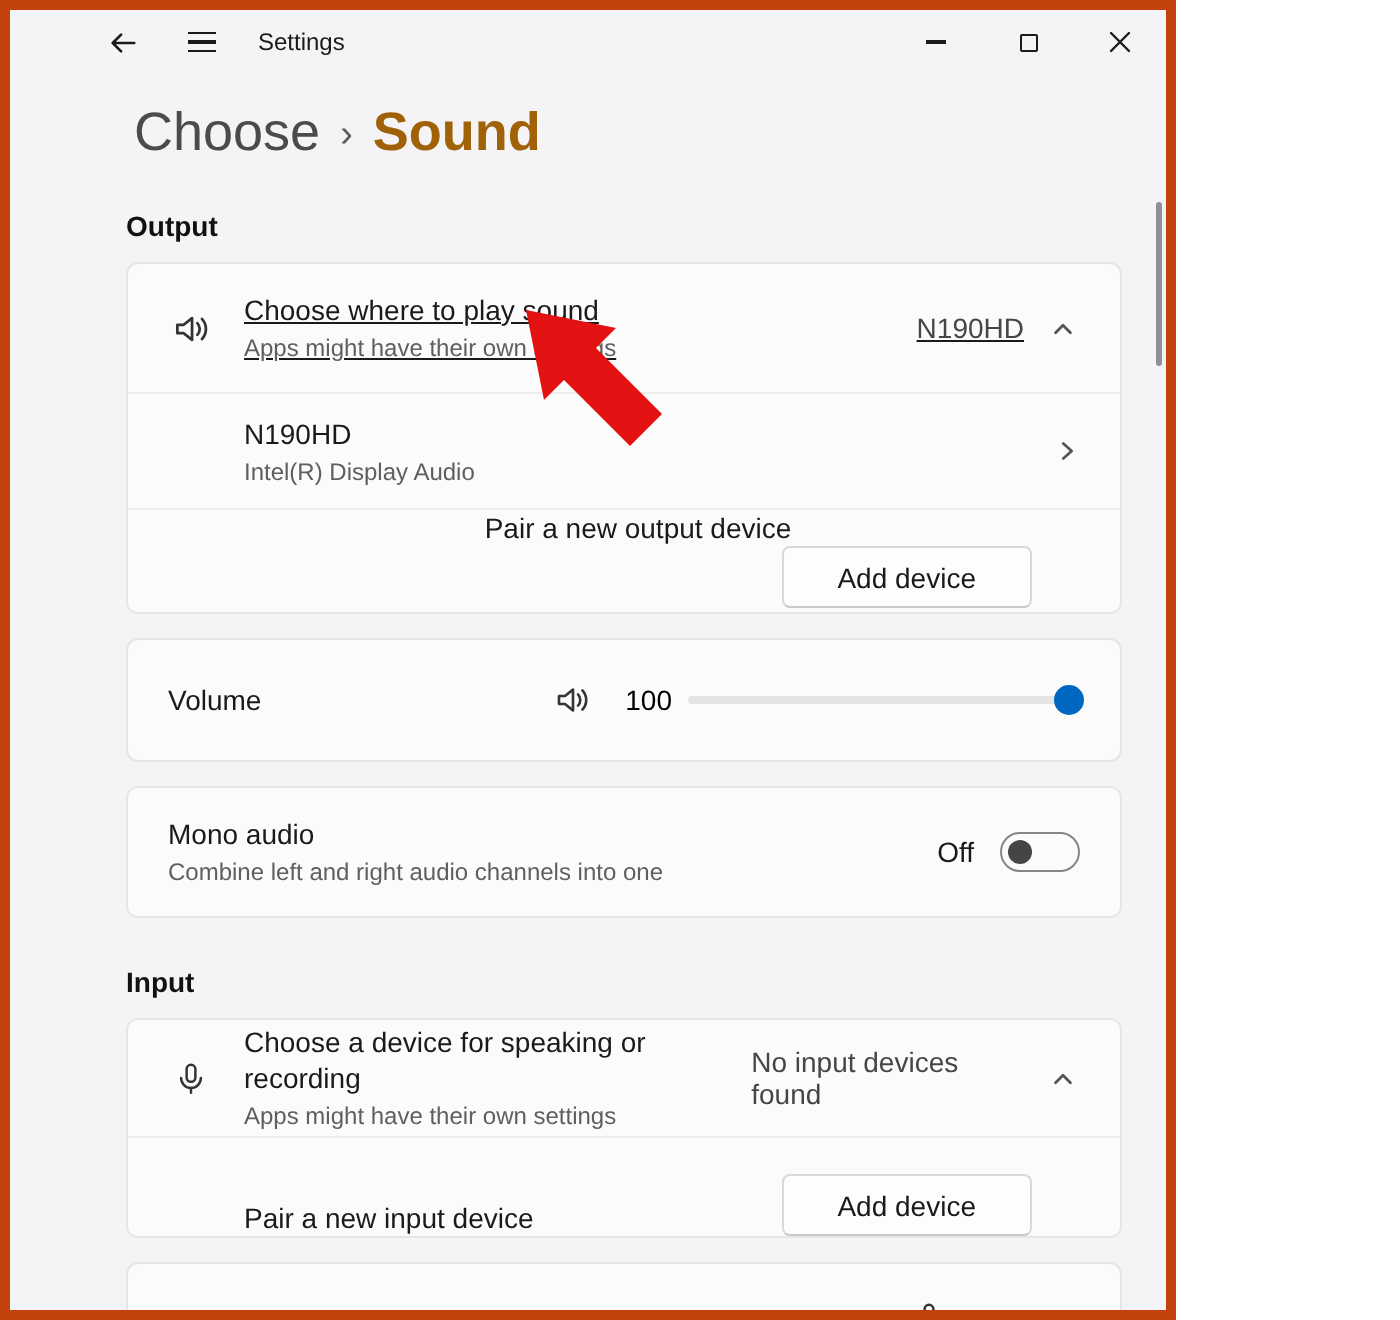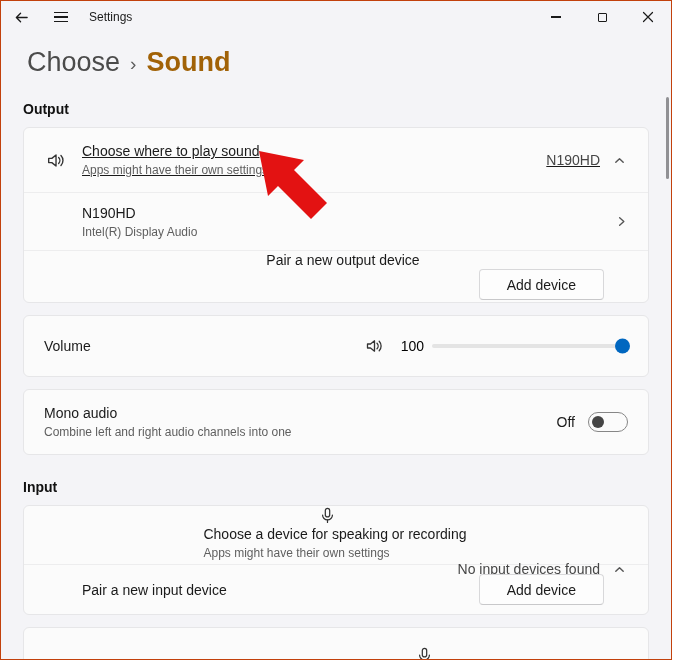--- a/index.html
+++ b/index.html
@@ -1,21 +1,21 @@
 <!DOCTYPE html>
 <html><head>
 <meta charset="utf-8">
 <style>
   * { margin:0; padding:0; box-sizing:border-box; }
   html,body { background:#ffffff; }
   body { font-family:"Liberation Sans","DejaVu Sans",sans-serif; color:#1a1a1a; }
 
   .window {
-    position:relative; width:672px; height:660px;
-    background:#f4f4f7; border:1px solid #c2410c; overflow:hidden;
+    position:relative; width:588px; height:660px;
+    background:#f4f4f7; border:5px solid #c2410c; overflow:hidden;padding-left:36px;
   }
 
   
   .titlebar { height:32px; display:flex; align-items:center; }
   .tb-btn {
     width:40px; height:30px; border:none; background:transparent;
     display:flex; align-items:center; justify-content:center; cursor:pointer;
   }
   .tb-btn svg { display:block; }
   .hamburger { display:flex; flex-direction:column; gap:3px; }
@@ -75,22 +75,22 @@
   }
 
   .row-mono { height:64px; padding:0 20px; }
   .toggle-label { font-size:14px; color:#1a1a1a; margin-right:13px; }
   .toggle {
     width:40px; height:20px; border-radius:10px; border:1px solid #868686;
     background:transparent; display:flex; align-items:center; padding:0 3px; cursor:pointer;
   }
   .toggle-knob { width:12px; height:12px; border-radius:50%; background:#454545; }
 
-  .row-in-expander { height:58px; padding-right:22px;flex-direction:column; }
-  .row-in-pair { height:50px; padding-left:58px; padding-right:44px; }
+  .row-in-expander { height:58px; padding-right:22px; }
+  .row-in-pair { height:50px; padding-left:58px; padding-right:44px;align-items:flex-end; }
 
   .partial-card { position:relative; height:44px; }
   .partial-icon { position:absolute; left:391px; top:18px; display:flex; }
 
   .chev { display:flex; margin-left:13px; }
 
   
   .red-arrow { position:absolute; left:246px; top:138px; pointer-events:none; }
   .scrollbar {
     position:absolute; right:2px; top:96px; width:3px; height:82px;

